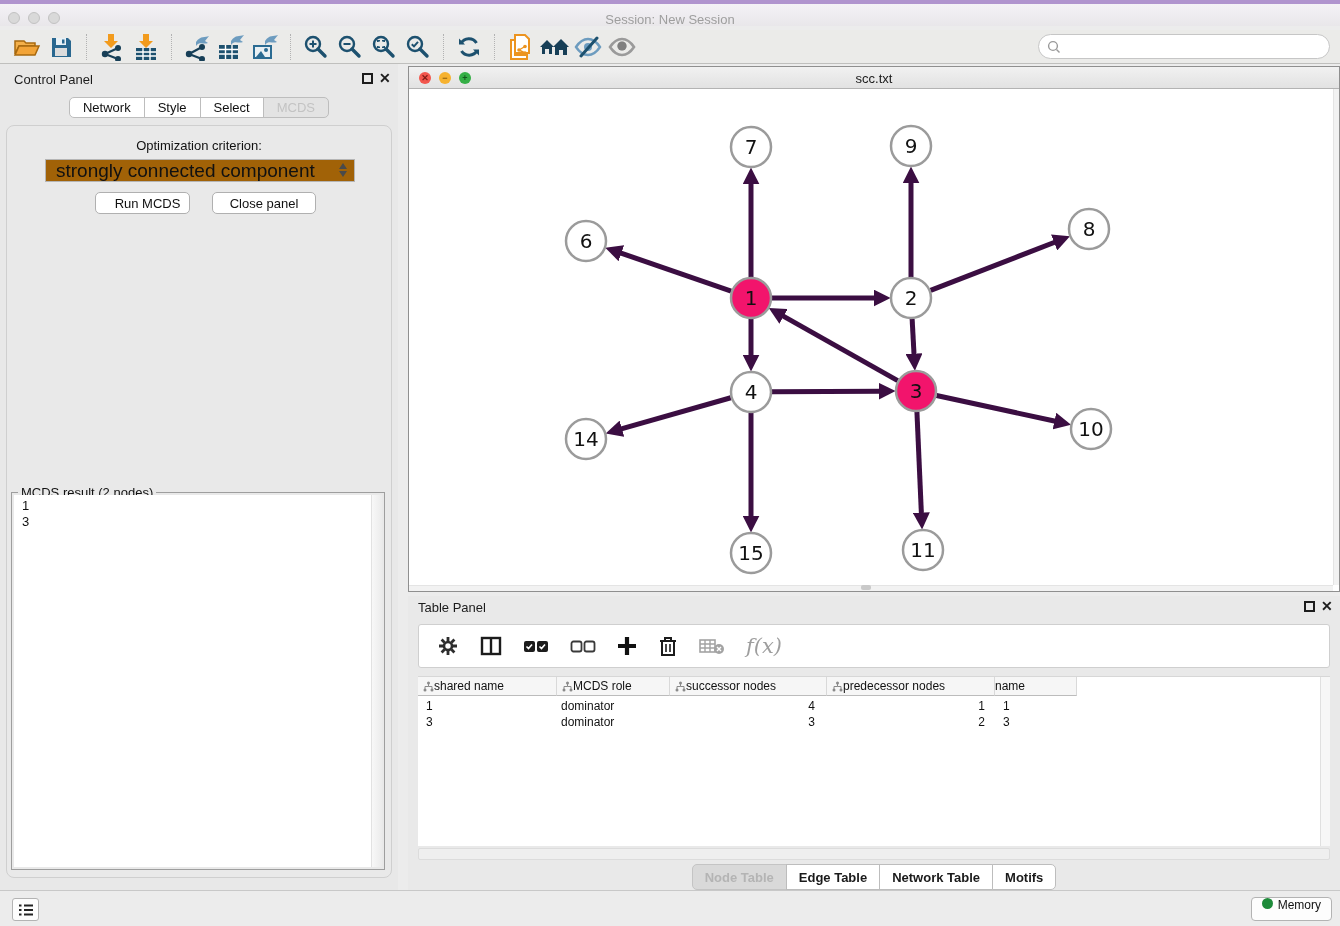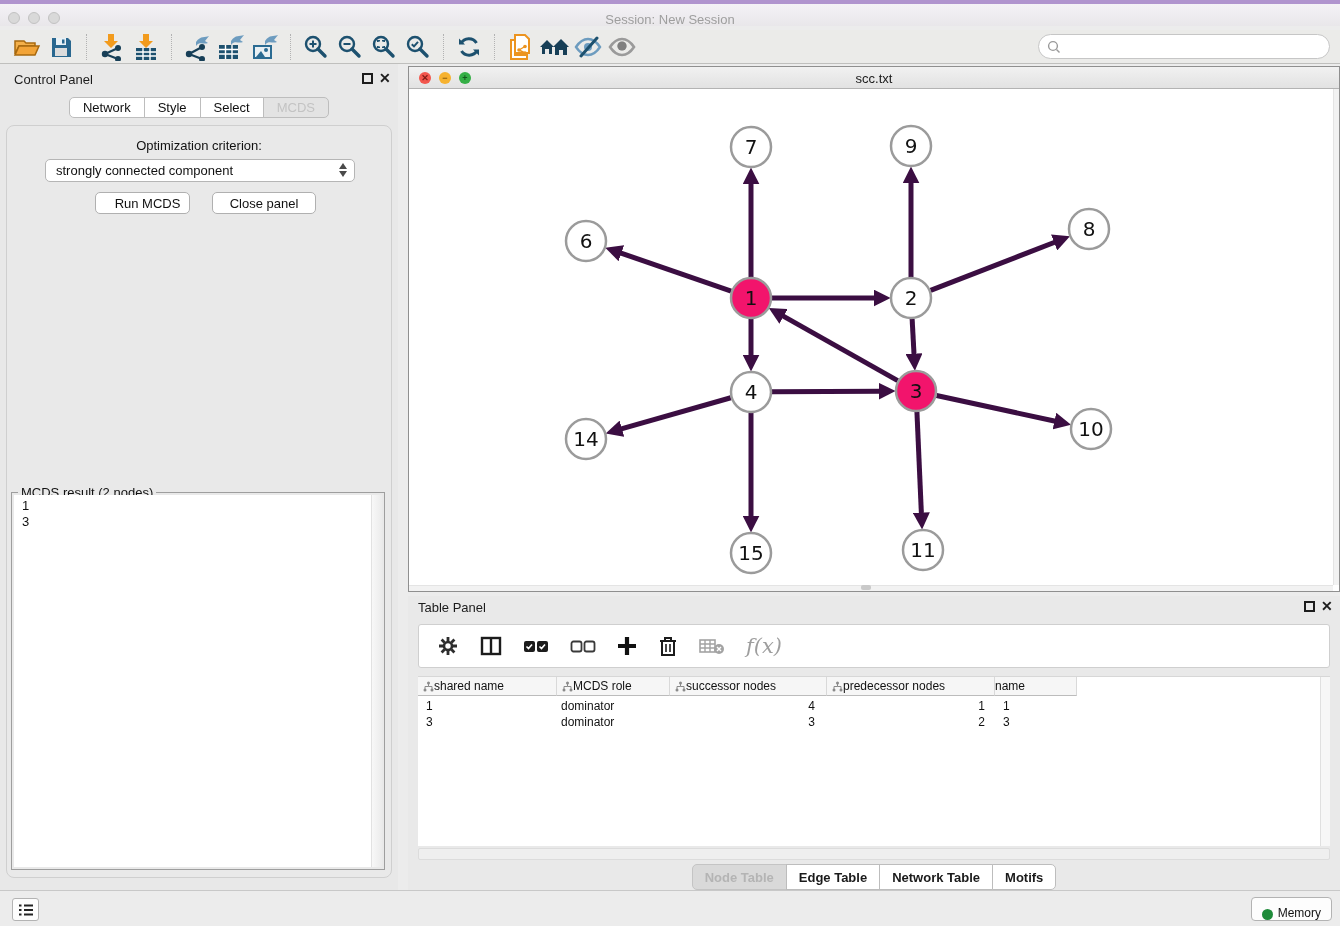--- a/index.html
+++ b/index.html
@@ -32,23 +32,23 @@
   .panel-close { position:absolute; top:6px; font-size:14px; font-weight:bold; color:#1c1c1c; line-height:16px;}
   #cp-tabs { position:absolute; left:0; right:0; top:33px; display:flex; justify-content:center; }
   .seg { height:21px; border:1px solid #bdbdbd; background:#fff; font-size:13px; color:#111;
     display:flex; align-items:center; justify-content:center; padding:0 13px; margin-left:-1px; }
   .seg.first { border-radius:5px 0 0 5px; margin-left:0; }
   .seg.last { border-radius:0 5px 5px 0; }
   .seg.selected { background:#e3e3e3; color:#c3c3c3; }
   #cp-box { position:absolute; left:6px; top:61px; width:386px; height:753px;
     background:#e9e9e9; border:1.5px solid #cfcfcf; border-radius:8px; }
   #opt-label { position:absolute; left:0; right:0; top:12px; text-align:center; font-size:13px; color:#111; }
-  #opt-select { position:absolute; left:38px; top:33px; width:310px; height:23px; background:#ffffff;
-    border:1px solid #b5b5b5; border-radius:5px; display:flex; align-items:center;
-    font-size:13px; color:#111; padding-left:10px; }
+  #opt-select { position:absolute; left:38px; top:33px; width:310px; height:23px; background:#a16207;
+    border:1px solid #b5b5b5; border-radius:0; display:flex; align-items:center;
+    font-size:19px; color:#111; padding-left:10px; }
   #opt-stepper { position:absolute; right:7px; top:3px; display:flex; flex-direction:column; gap:2px; }
   .tri-up { width:0; height:0; border-left:4px solid transparent; border-right:4px solid transparent;
     border-bottom:6px solid #4a4a4a; }
   .tri-down { width:0; height:0; border-left:4px solid transparent; border-right:4px solid transparent;
     border-top:6px solid #4a4a4a; }
   .cp-btn { position:absolute; top:66px; height:22px; background:#fff; border:1px solid #b0b0b0;
     border-radius:5px; font-size:13px; color:#111; display:flex; align-items:center; justify-content:center; }
   #mcds-fieldset { position:absolute; left:4px; top:366px; width:374px; height:378px;
     border:1px solid #9e9e9e; }
   #mcds-legend { position:absolute; left:6px; top:-8px; background:#e9e9e9; padding:0 3px; font-size:13px; color:#111; }
@@ -93,21 +93,21 @@
   .seg2.first { border-radius:5px 0 0 5px; margin-left:0; }
   .seg2.last { border-radius:0 5px 5px 0; }
   .seg2.selected { background:#d9d9d9; color:#b4b4b4; border-color:#c4c4c4; }
 
   
   #statusbar { position:absolute; left:0; top:890px; width:1340px; height:36px;
     background:#ececec; border-top:1px solid #c8c8c8; }
   #list-btn { position:absolute; left:12px; top:7px; width:27px; height:23px; background:#fdfdfd;
     border:1px solid #b3b3b3; border-radius:3px; display:flex; align-items:center; justify-content:center; }
   #memory-btn { position:absolute; right:8px; top:6px; height:24px; background:#fdfdfd;
-    border:1px solid #b3b3b3; border-radius:4px; display:flex; align-items:flex-end; gap:5px;
+    border:1px solid #b3b3b3; border-radius:4px; display:flex; align-items:flex-start; gap:5px;
     padding:0 10px; font-size:12px; color:#111; }
   #memory-dot { width:11px; height:11px; border-radius:50%; background:#1e8b3a; }
 
   svg { display:block; }
   text { font-family:"DejaVu Sans", sans-serif; }
 </style>
 </head>
 <body>
 
 <div id="titlebar">

